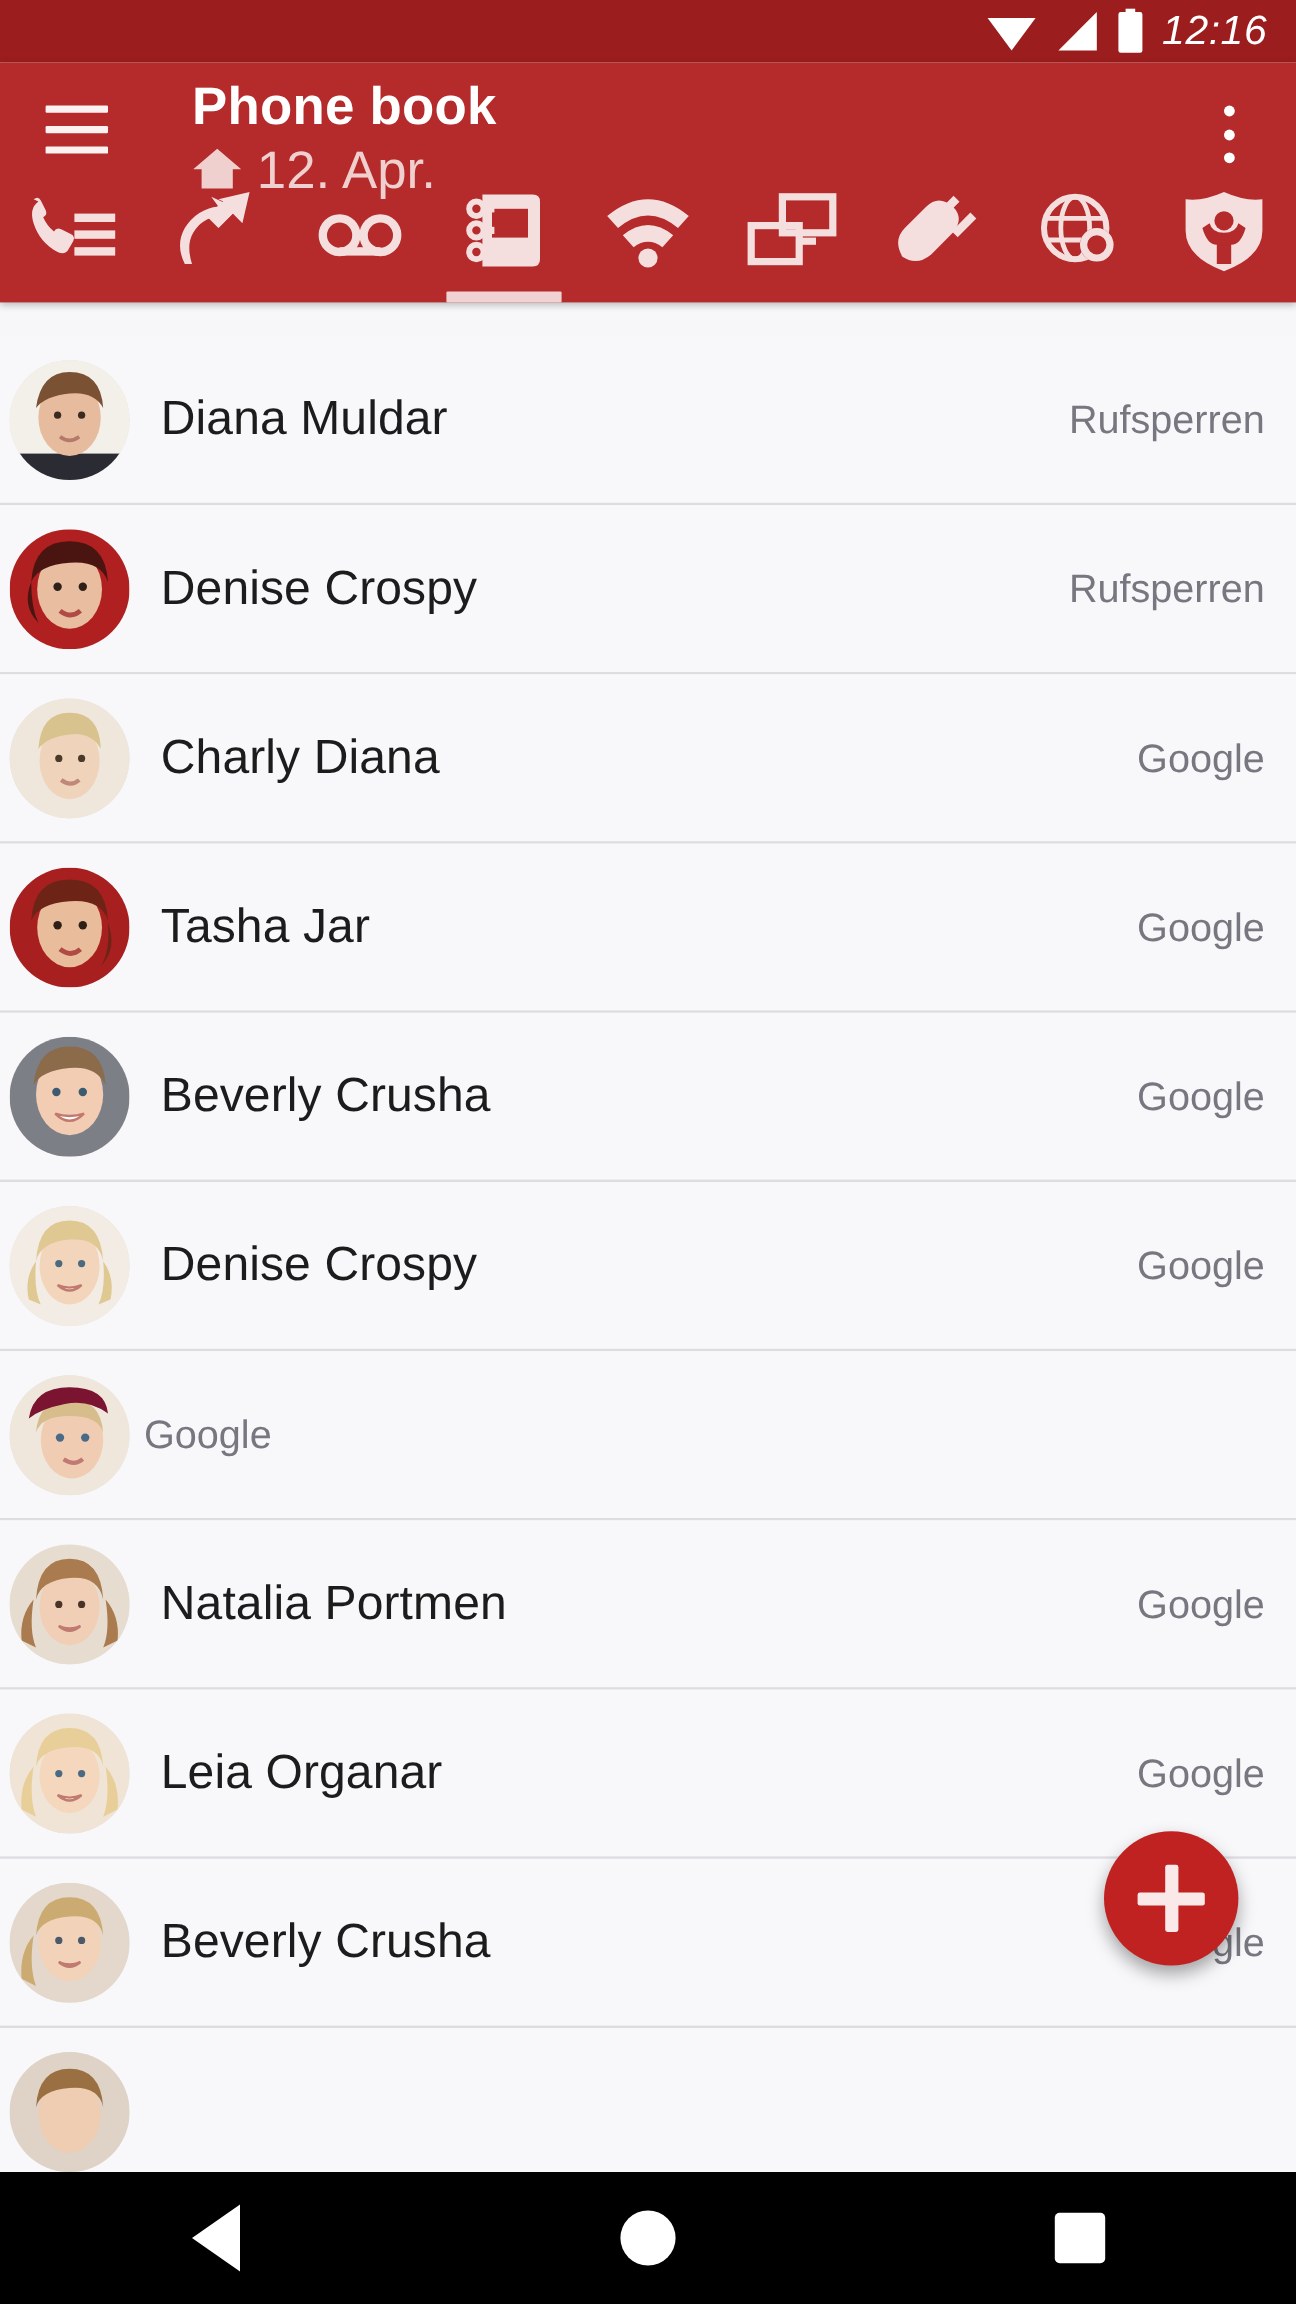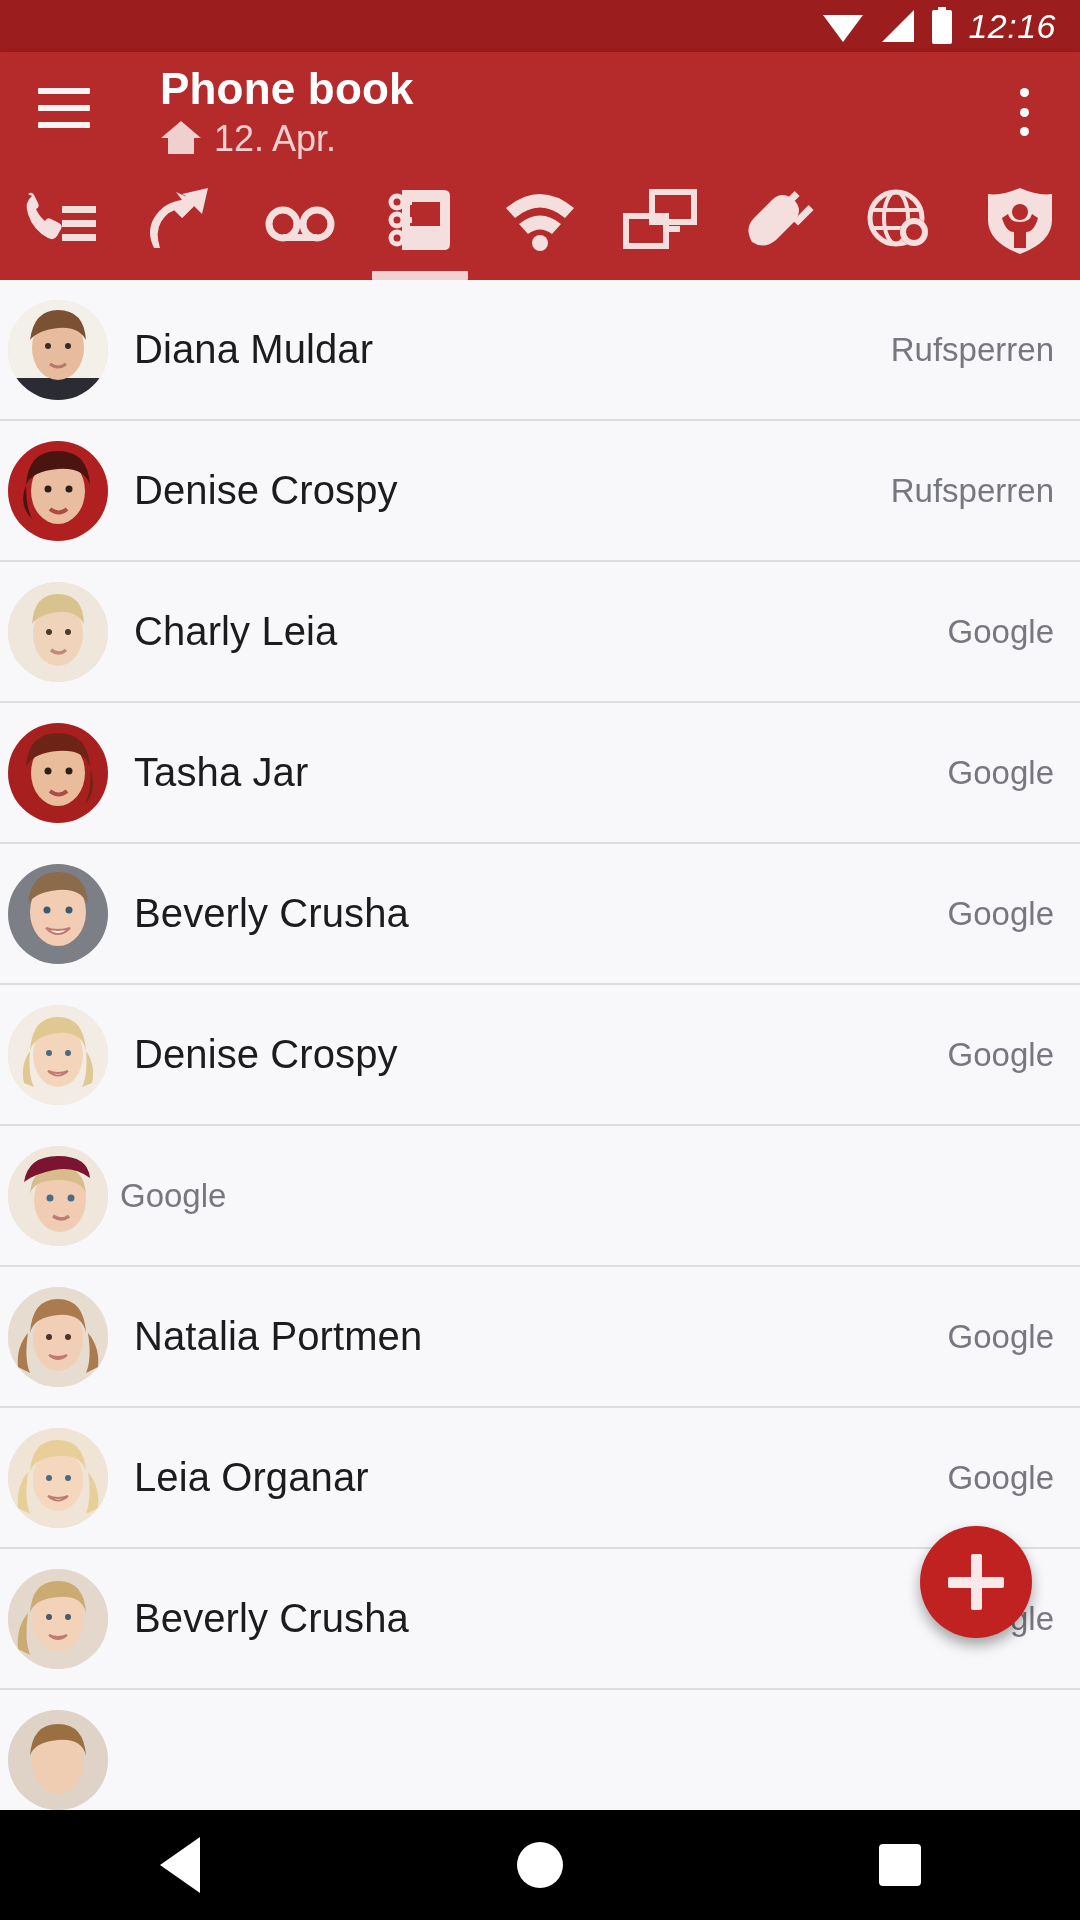--- a/index.html
+++ b/index.html
@@ -15,38 +15,38 @@
   .statusbar{
     position:relative; height:52px; background:#9c1d1d;
     display:flex; align-items:center; justify-content:flex-end;
     padding-right:24px; gap:14px;font-style:italic;
   }
   .sb-icon{ display:flex; align-items:center; }
   .sb-time{ color:#ffffff; font-size:34px; font-weight:400; letter-spacing:.5px; line-height:1; }
 
   
   .appbar{
-    position:relative; background:#b52a2a; height:228px;
+    position:relative; background:#b52a2a; height:200px;
     box-shadow:0 2px 6px rgba(0,0,0,.25);
   }
   .appbar-top{ position:relative; height:128px; }
   .hamburger{
     position:absolute; left:38px; top:36px;
     width:52px; height:40px; display:flex; flex-direction:column;
     justify-content:space-between; cursor:pointer;
   }
   .hamburger span{ display:block; height:6px; background:#fdf2f2; border-radius:1px; }
   .titlewrap{ position:absolute; left:160px; top:12px; }
   .apptitle{
     color:#ffffff; font-size:44px; font-weight:bold; letter-spacing:.2px; line-height:1.15;
   }
   .subtitle{
     display:flex; align-items:center; gap:12px; margin-top:4px;
   }
-  .subtitle-text{ color:#f0cfcf; font-size:36px; font-weight:400; line-height:1.1; }
+  .subtitle-text{ color:#f0cfcf; font-size:44px; font-weight:400; line-height:1.1; }
   .overflow{
     position:absolute; right:34px; top:32px; width:44px; height:56px;
     display:flex; flex-direction:column; align-items:center; justify-content:space-between;
     padding:4px 0; cursor:pointer;
   }
   .overflow i{ display:block; width:9px; height:9px; border-radius:50%; background:#ffffff; }
 
   
   .tabs{
     position:absolute; left:0; right:0; bottom:0; height:100px;
@@ -316,21 +316,21 @@
       <div class="avatar">
         <svg class="face" viewBox="0 0 100 100" preserveAspectRatio="xMidYMid slice">
           <rect width="100" height="100" fill="#efe6dc"></rect>
           <ellipse cx="50" cy="52" rx="25" ry="32" fill="#f0d3bb"></ellipse>
           <path d="M24 42 q2 -30 26 -30 q25 0 26 30 q-8 -14 -26 -12 q-19 2 -26 12z" fill="#d8c28e"></path>
           <circle cx="41" cy="50" r="3" fill="#4a3a2a"></circle>
             <circle cx="60" cy="50" r="3" fill="#4a3a2a"></circle>
           <path d="M43 68 q8 6 15 0" stroke="#c08878" stroke-width="3.5" fill="none"></path>
         </svg>
       </div>
-      <div class="rowname">Charly Leia</div>
+      <div class="rowname">Charly Diana</div>
       <div class="rowtag">Google</div>
     </div>
 
     <div class="row">
       <div class="avatar">
         <svg class="face" viewBox="0 0 100 100" preserveAspectRatio="xMidYMid slice">
           <rect width="100" height="100" fill="#a81f1f"></rect>
           <ellipse cx="50" cy="50" rx="27" ry="33" fill="#e9bc9c"></ellipse>
           <path d="M18 44 q2 -34 32 -34 q30 0 32 34 q-6 -18 -32 -16 q-26 2 -32 16z" fill="#6d2417"></path>
           <path d="M82 46 q2 24 -6 36 q14 -14 6 -36z" fill="#6d2417"></path>

